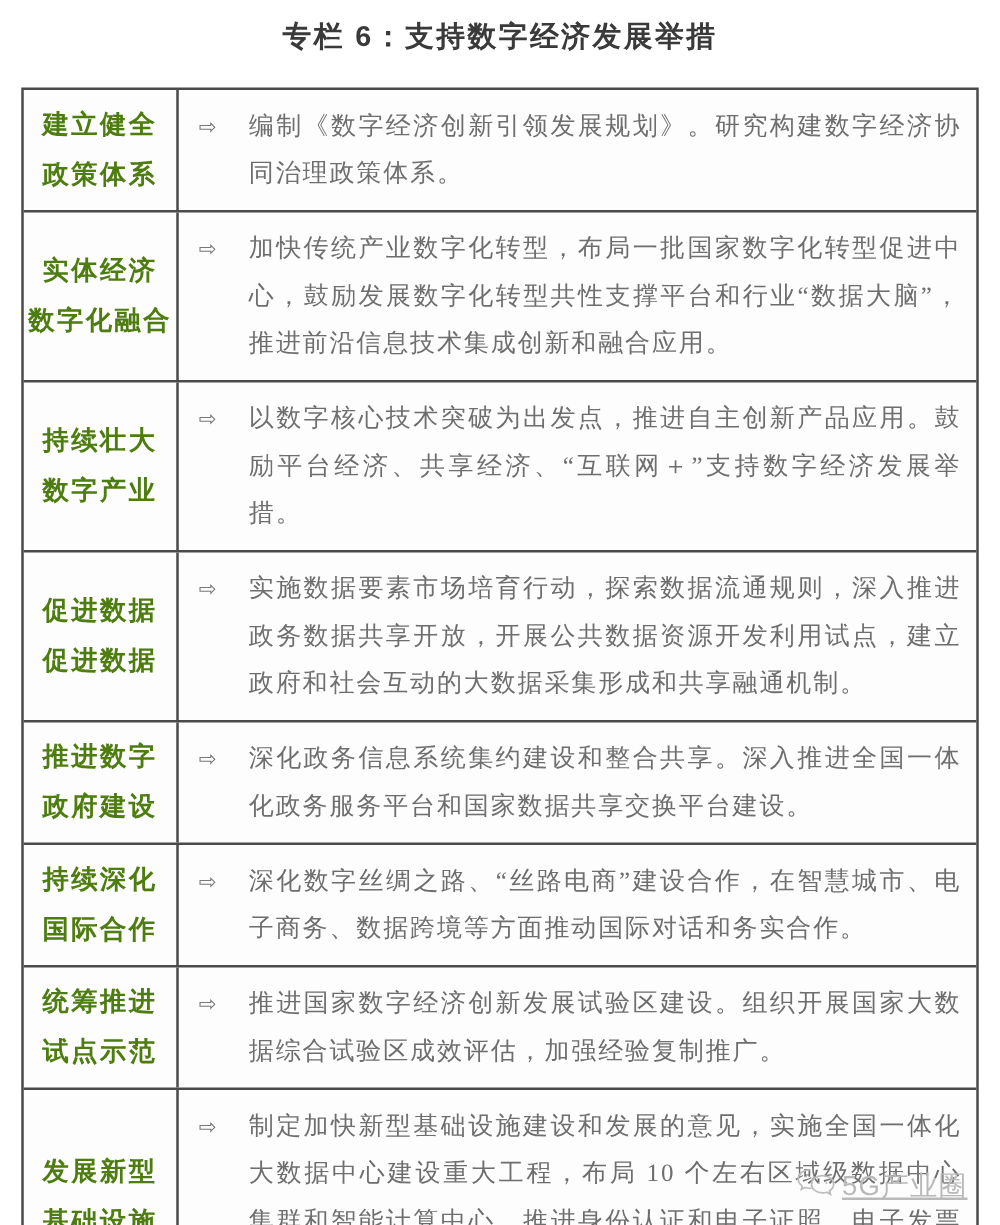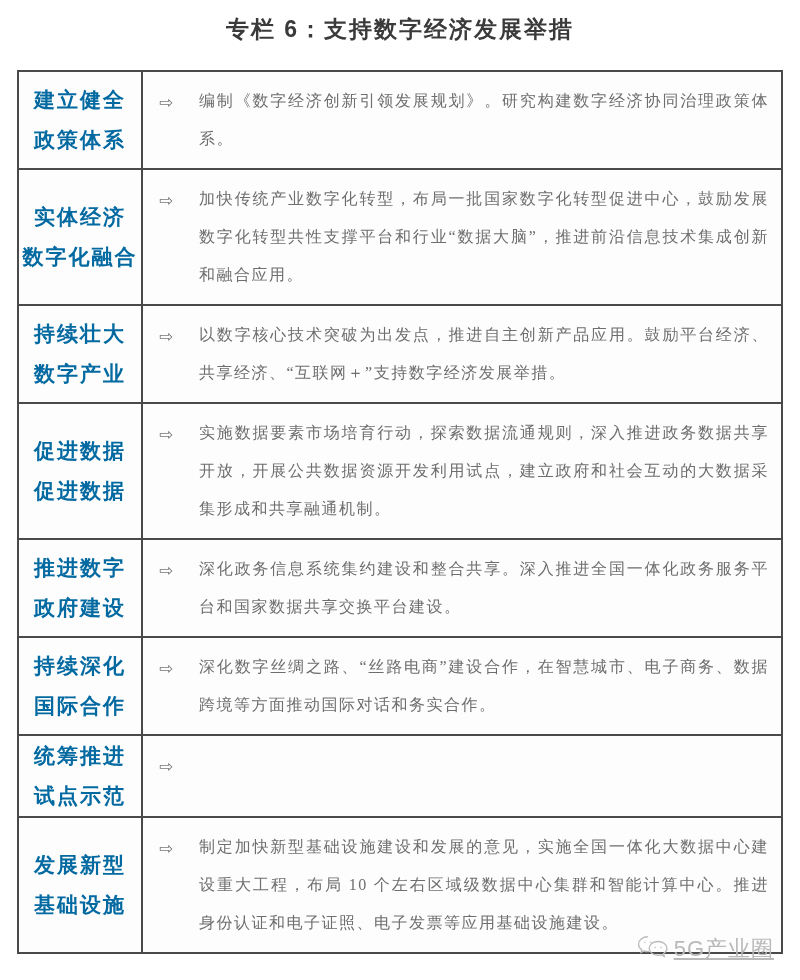--- a/index.html
+++ b/index.html
@@ -40,41 +40,41 @@
     border-right: 2px solid #4a4a4a;
     display: flex;
     align-items: center;
     justify-content: center;
     text-align: center;
   }
   .cat-label {
     font-family: "Liberation Sans", "DejaVu Sans", sans-serif;
     font-weight: bold;
     font-size: 21px;
-    color: #0369a1;
+    color: #4d7c0f;
     line-height: 40px;
     letter-spacing: 2px;
   }
   .content-cell {
     flex: 1;
     display: flex;
     align-items: flex-start;
     padding: 10px 12px 10px 16px;
   }
   .bullet {
     flex: 0 0 26px;
     font-family: "DejaVu Sans", sans-serif;
     font-size: 17px;
     color: #787878;
     line-height: 38px;
     padding-top: 1px;
   }
   .content-text {
     flex: 1;
-    font-size: 16px;
+    font-size: 20px;
     color: #6e6e6e;
     line-height: 38px;
     letter-spacing: 1.5px;
     text-align: justify;
     text-justify: inter-character;
     padding-left: 14px;
   }
   .watermark {
     position: absolute;
     right: 26px;
@@ -180,20 +180,21 @@
 
   <div class="row">
     <div class="cat-cell">
       <div class="cat-label">
         <div>统筹推进</div>
         <div>试点示范</div>
       </div>
     </div>
     <div class="content-cell">
       <span class="bullet">⇨</span>
+      <div class="content-text">推进国家数字经济创新发展试验区建设。组织开展国家大数据综合试验区成效评估，加强经验复制推广。</div>
     </div>
   </div>
 
   <div class="row">
     <div class="cat-cell">
       <div class="cat-label">
         <div>发展新型</div>
         <div>基础设施</div>
       </div>
     </div>

